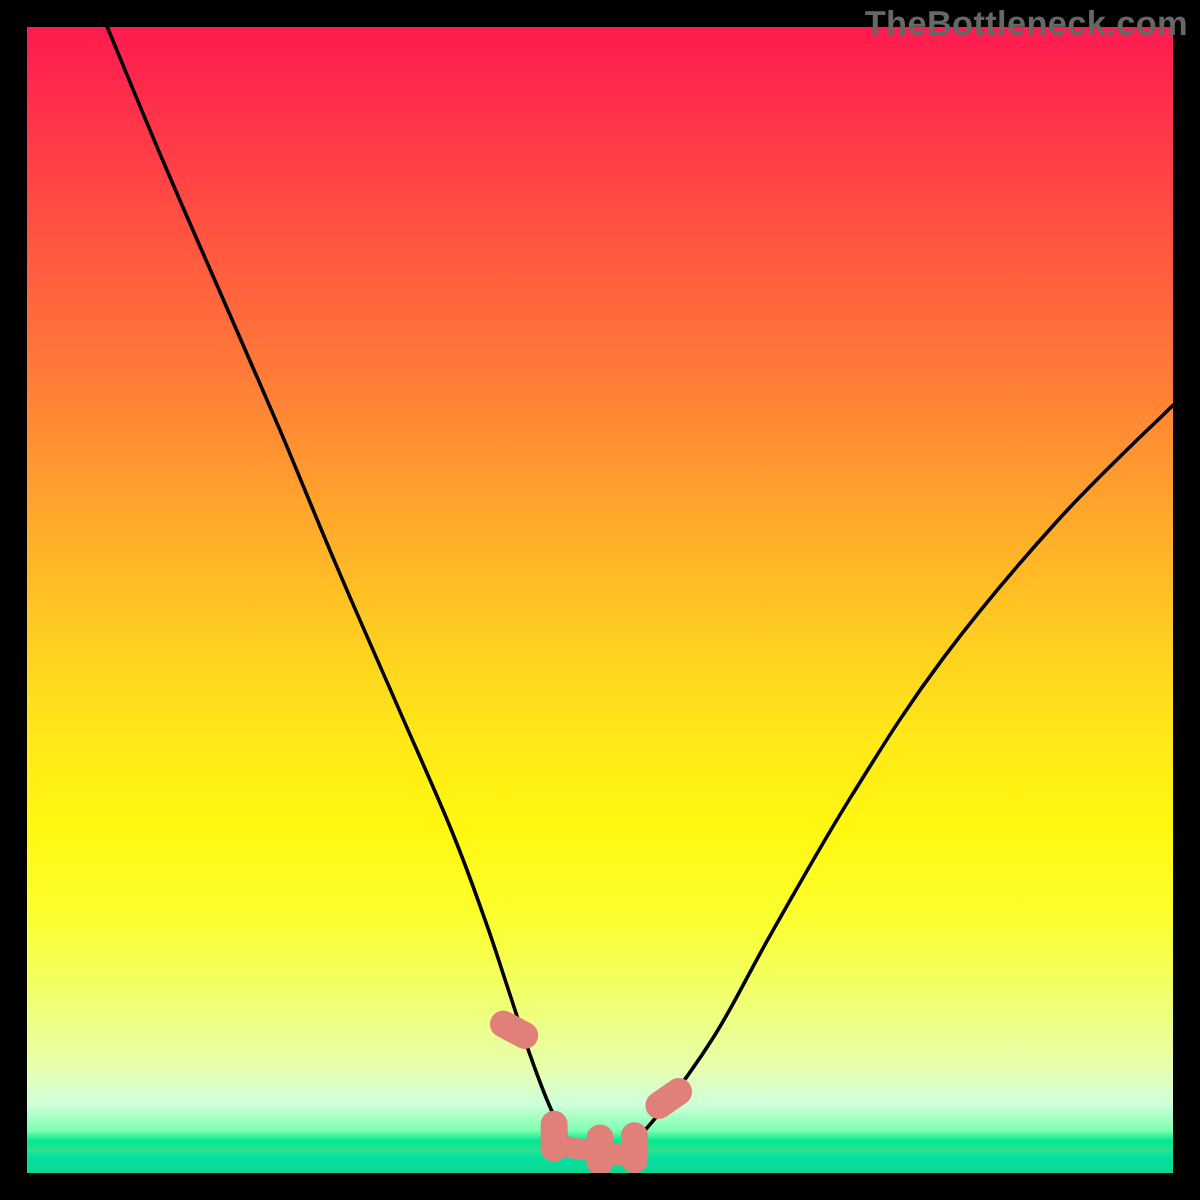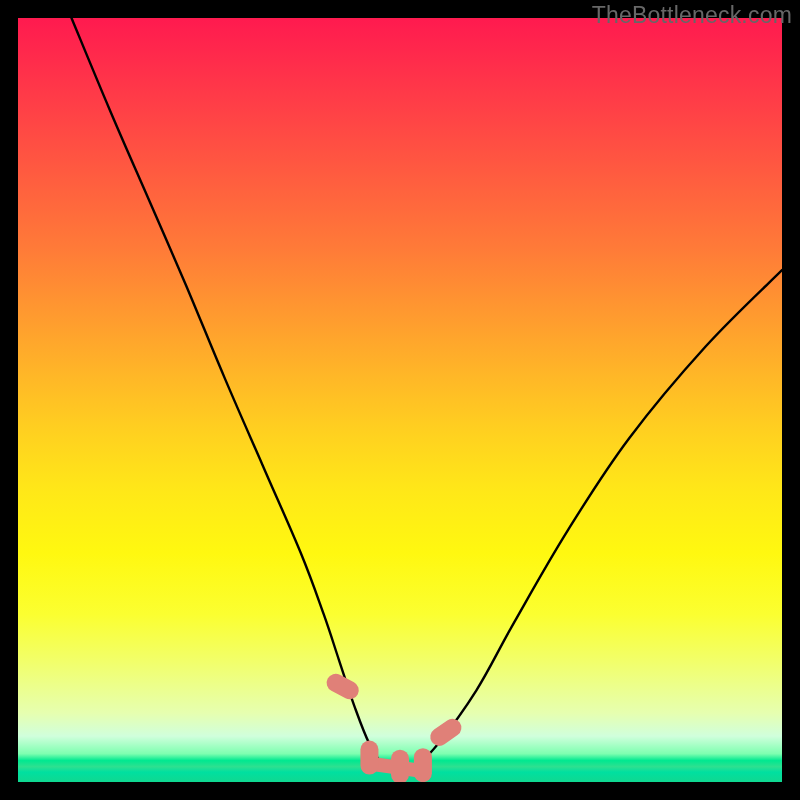--- a/index.html
+++ b/index.html
@@ -52,21 +52,21 @@
       #10d890 100%
     );
   }
   .watermark {
     position: absolute;
     top: 2px;
     right: 8px;
     color: #676767;
     font-size: 23px;
     letter-spacing: 0.2px;
-    font-weight: 400;
+    font-weight: 700;
   }
   svg.curve {
     position: absolute;
     inset: 0;
   }
 </style>
 </head>
 <body>
 
 <div class="frame">

